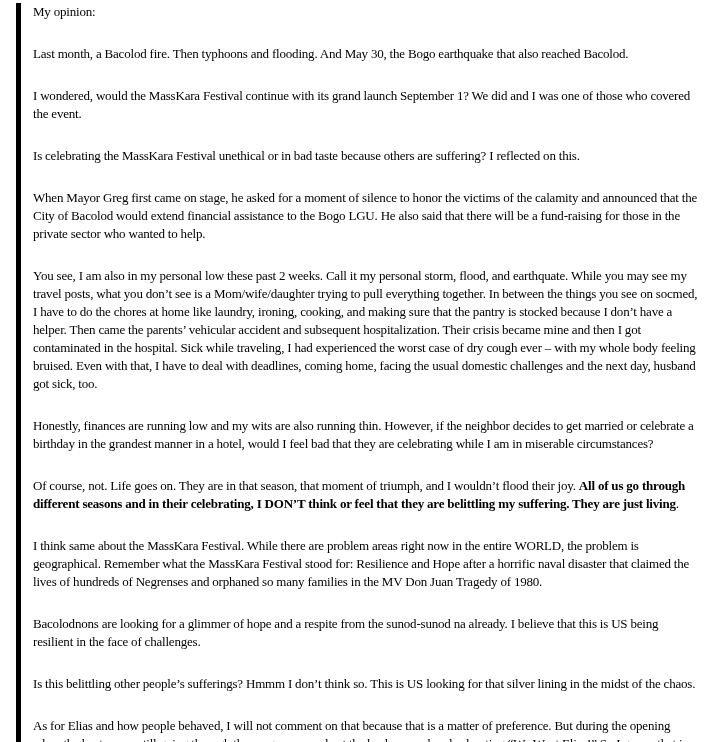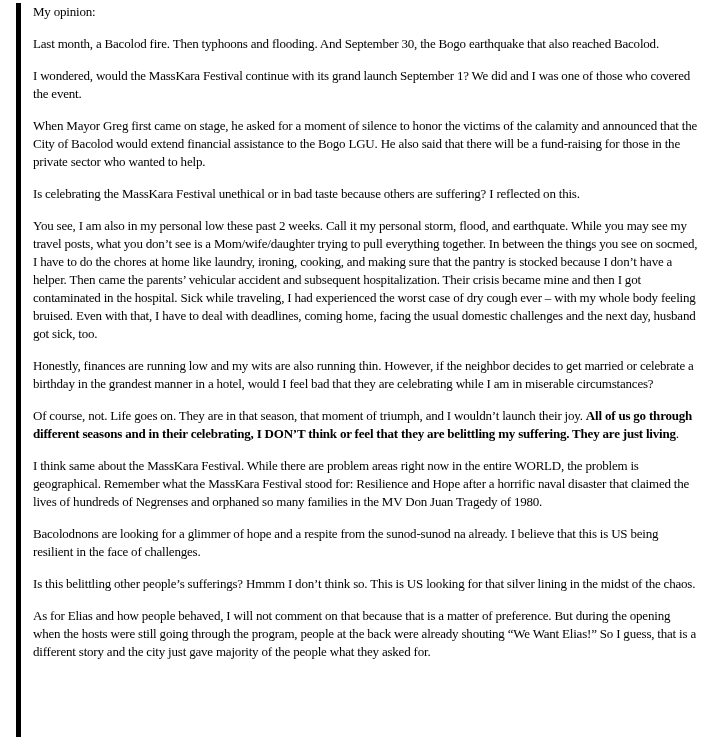--- a/index.html
+++ b/index.html
@@ -20,44 +20,44 @@
     min-height: 734px;
     border-left: 5px solid #000000;
     padding: 0 0 6px 12px;
     font-family: "Liberation Serif", "DejaVu Serif", serif;
     font-size: 13px;
     line-height: 18px;
     letter-spacing: -0.2px;
     color: #000000;
   }
   .quote-block p {
-    margin: 14px 0;
+    margin: 24px 0;
     max-width: 665px;
   }
   .quote-block p:first-child {
     margin-top: 2px;
   }
   .quote-block p:last-child {
     margin-bottom: 0;
   }
   .quote-block strong {
     font-weight: bold;
   }
 </style>
 </head>
 <body>
 
 <div class="page">
   <blockquote class="quote-block">
     <p>My opinion:</p>
-    <p>Last month, a Bacolod fire. Then typhoons and flooding. And September 30, the Bogo earthquake that also reached Bacolod.</p>
+    <p>Last month, a Bacolod fire. Then typhoons and flooding. And May 30, the Bogo earthquake that also reached Bacolod.</p>
     <p>I wondered, would the MassKara Festival continue with its grand launch September 1? We did and I was one of those who covered the event.</p>
+    <p>Is celebrating the MassKara Festival unethical or in bad taste because others are suffering? I reflected on this.</p>
     <p>When Mayor Greg first came on stage, he asked for a moment of silence to honor the victims of the calamity and announced that the City of Bacolod would extend financial assistance to the Bogo LGU. He also said that there will be a fund-raising for those in the private sector who wanted to help.</p>
-    <p>Is celebrating the MassKara Festival unethical or in bad taste because others are suffering? I reflected on this.</p>
     <p>You see, I am also in my personal low these past 2 weeks. Call it my personal storm, flood, and earthquate. While you may see my travel posts, what you don’t see is a Mom/wife/daughter trying to pull everything together. In between the things you see on socmed, I have to do the chores at home like laundry, ironing, cooking, and making sure that the pantry is stocked because I don’t have a helper. Then came the parents’ vehicular accident and subsequent hospitalization. Their crisis became mine and then I got contaminated in the hospital. Sick while traveling, I had experienced the worst case of dry cough ever – with my whole body feeling bruised. Even with that, I have to deal with deadlines, coming home, facing the usual domestic challenges and the next day, husband got sick, too.</p>
     <p>Honestly, finances are running low and my wits are also running thin. However, if the neighbor decides to get married or celebrate a birthday in the grandest manner in a hotel, would I feel bad that they are celebrating while I am in miserable circumstances?</p>
-    <p><span>Of course, not. Life goes on. They are in that season, that moment of triumph, and I wouldn’t launch their joy. </span><strong>All of us go through different seasons and in their celebrating, I DON’T think or feel that they are belittling my suffering. They are just living</strong><span>.</span></p>
+    <p><span>Of course, not. Life goes on. They are in that season, that moment of triumph, and I wouldn’t flood their joy. </span><strong>All of us go through different seasons and in their celebrating, I DON’T think or feel that they are belittling my suffering. They are just living</strong><span>.</span></p>
     <p>I think same about the MassKara Festival. While there are problem areas right now in the entire WORLD, the problem is geographical. Remember what the MassKara Festival stood for: Resilience and Hope after a horrific naval disaster that claimed the lives of hundreds of Negrenses and orphaned so many families in the MV Don Juan Tragedy of 1980.</p>
     <p>Bacolodnons are looking for a glimmer of hope and a respite from the sunod-sunod na already. I believe that this is US being resilient in the face of challenges.</p>
     <p>Is this belittling other people’s sufferings? Hmmm I don’t think so. This is US looking for that silver lining in the midst of the chaos.</p>
     <p>As for Elias and how people behaved, I will not comment on that because that is a matter of preference. But during the opening when the hosts were still going through the program, people at the back were already shouting “We Want Elias!” So I guess, that is a different story and the city just gave majority of the people what they asked for.</p>
   </blockquote>
 </div>
 
 </body></html>

